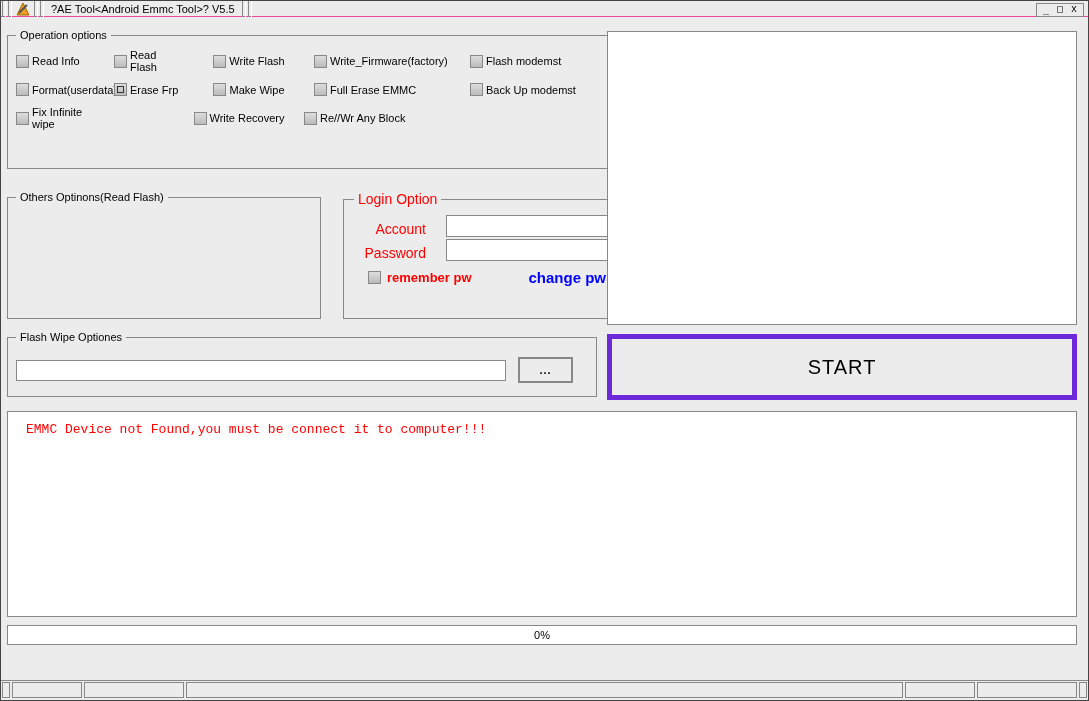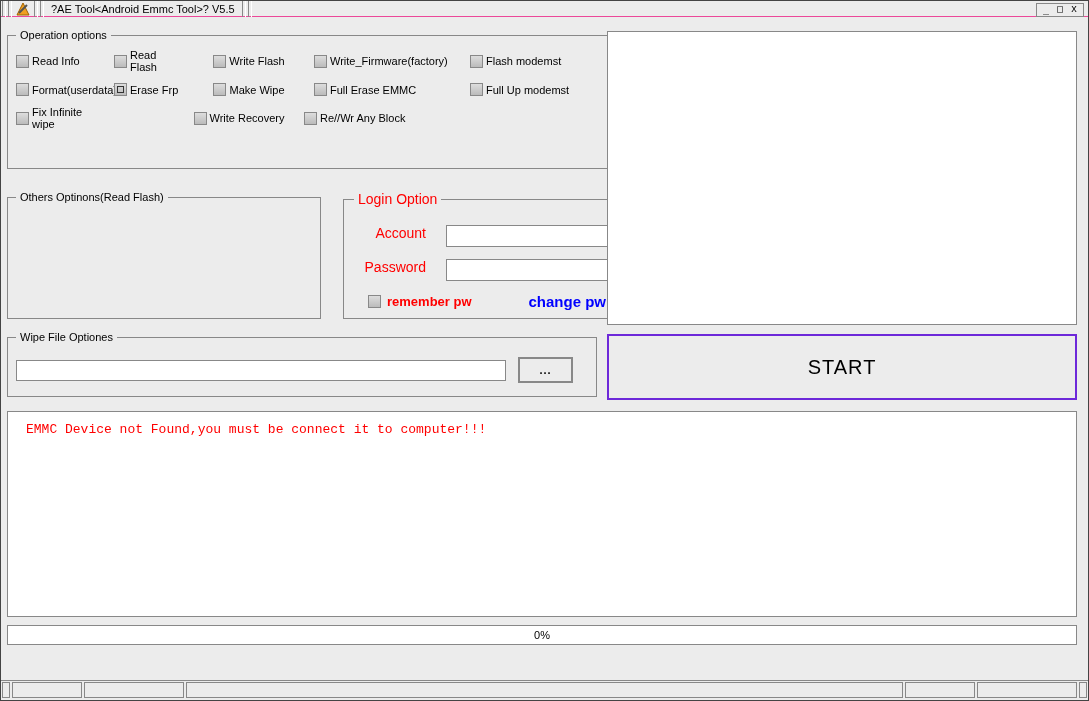--- a/index.html
+++ b/index.html
@@ -126,22 +126,22 @@
     width: 270px;
     height: 128px;
     padding: 6px 10px;
   }
   .login-option legend {
     color: #ff0000;
     font-size: 14px;
   }
   .login-row {
     display: flex;
-    align-items: flex-start;
-    margin: 12px 0;
+    align-items: flex-end;
+    margin: 2px 0;
     gap: 16px;
   }
   .login-label {
     color: #ff0000;
     font-size: 14px;
     width: 76px;
     text-align: right;
     padding-right: 4px;
   }
   .login-input {
@@ -214,21 +214,21 @@
     height: 294px;
     border: 1px solid #888;
     background: #fff;
   }
   .start-btn {
     position: absolute;
     left: 600px;
     top: 309px;
     width: 470px;
     height: 66px;
-    border: 2px solid #6d28d9;
+    border: 5px solid #6d28d9;
     background: #ececec;
     font-size: 20px;
     font-family: Arial, sans-serif;
     cursor: pointer;
     letter-spacing: 1px;
   }
   .log-box {
     position: absolute;
     left: 0;
     top: 386px;
@@ -342,21 +342,21 @@
       <span class="chk col3">
           <span class="chk-box"></span>
           <span>Make Wipe</span>
         </span>
       <span class="chk col4">
           <span class="chk-box"></span>
           <span>Full Erase EMMC</span>
         </span>
       <span class="chk col5">
           <span class="chk-box"></span>
-          <span>Full Up modemst</span>
+          <span>Back Up modemst</span>
         </span>
     </div>
     <div class="chk-row">
       <span class="chk col1">
           <span class="chk-box"></span>
           <span>Fix Infinite wipe</span>
         </span>
       <span class="col2"></span>
       <span class="chk col3">
           <span class="chk-box"></span>
@@ -386,21 +386,21 @@
     <div class="remember-row">
       <span class="remember-chk">
         <span class="chk-box"></span>
         <span class="remember-label">remember pw</span>
       </span>
       <a class="change-pw">change pw</a>
     </div>
   </fieldset>
 
   <fieldset class="flash-file">
-    <legend>Wipe File Optiones</legend>
+    <legend>Flash Wipe Optiones</legend>
     <div class="ff-row">
       <input class="ff-input" type="text" value="" style="">
       <button class="ff-btn">...</button>
     </div>
   </fieldset>
 
   <div class="right-box"></div>
 
   <button class="start-btn">START</button>
 

